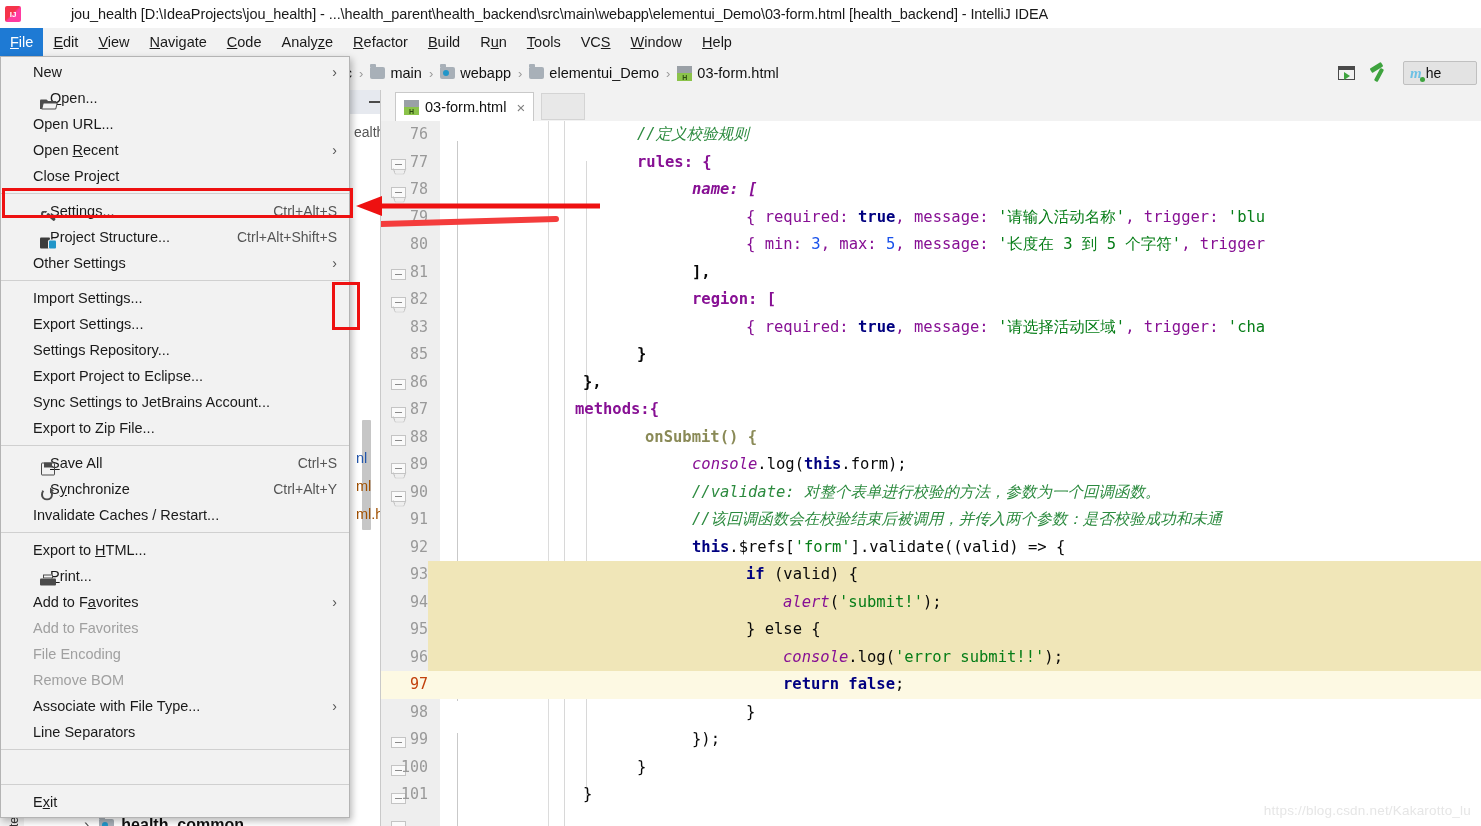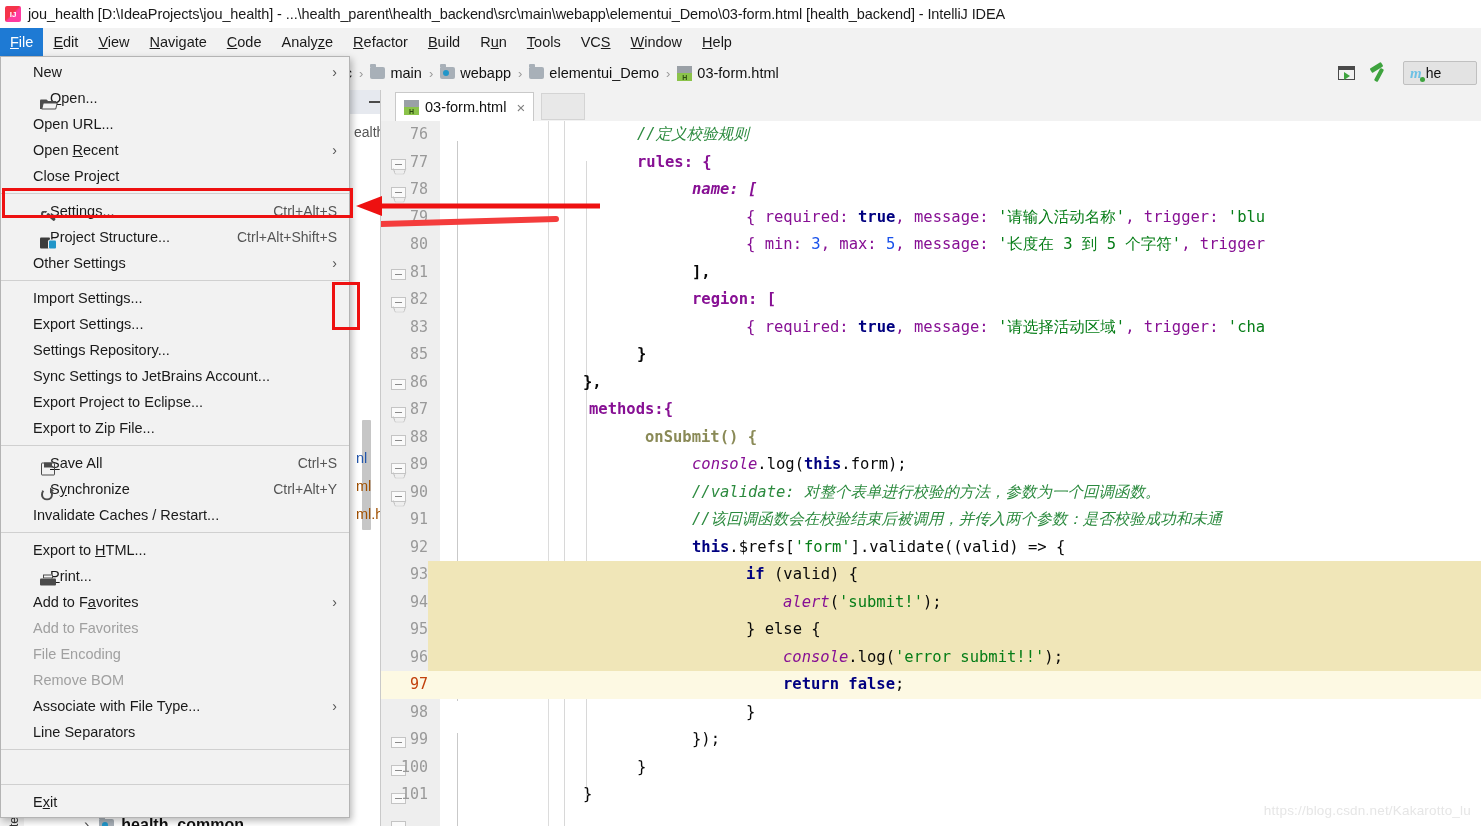--- a/index.html
+++ b/index.html
@@ -17,20 +17,21 @@
     overflow: hidden;
   }
 
   
   .titlebar {
     position: absolute; left: 0; top: 0;
     width: 1481px; height: 28px;
     background: #ffffff;
     display: flex; align-items: center;
     border-bottom: 1px solid #e4e4e4;
+    gap: 43px;
   }
   .titlebar .ij-logo {
     width: 16px; height: 16px; margin-left: 5px; margin-right: 7px;
     flex: 0 0 auto; position: relative;
     background: linear-gradient(135deg,#f5344a 0%,#f5344a 45%,#ff3ba0 55%,#ff3ba0 100%);
     border-radius: 2px;
   }
   .titlebar .ij-logo::after {
     content: "IJ";
     position: absolute; left: 0; top: 0; right: 0; bottom: 0;
@@ -615,21 +616,21 @@
           <div class="ln-code" style="left:256px;"><span class="s-plain" style="font-weight:bold;">}</span></div>
         </div>
 
         <div class="ln-row">
           <div class="ln-num">86</div>
           <div class="ln-code" style="left:202px;"><span class="s-plain" style="font-weight:bold;">},</span></div>
         </div>
 
         <div class="ln-row">
           <div class="ln-num">87</div>
-          <div class="ln-code" style="left:208px;"><span class="s-prop" style="font-weight:bold;">methods:{</span></div>
+          <div class="ln-code" style="left:194px;"><span class="s-prop" style="font-weight:bold;">methods:{</span></div>
         </div>
 
         <div class="ln-row">
           <div class="ln-num">88</div>
           <div class="ln-code" style="left:256px;margin-left:8px;"><span class="s-gray" style="font-weight:bold;color:#8a8a57;">onSubmit() {</span></div>
         </div>
 
         <div class="ln-row">
           <div class="ln-num">89</div>
           <div class="ln-code" style="left:311px;"><span class="s-ital">console</span><span class="s-plain">.log(</span><span class="s-key">this</span><span class="s-plain">.form);</span></div>
@@ -748,24 +749,24 @@
     <div class="menu-item">
       <span class="mlabel">Import Settings...</span>
     </div>
     <div class="menu-item">
       <span class="mlabel">Export Settings...</span>
     </div>
     <div class="menu-item">
       <span class="mlabel">Settings Repository...</span>
     </div>
     <div class="menu-item">
+      <span class="mlabel">Export Project to Eclipse...</span>
+    </div>
+    <div class="menu-item">
       <span class="mlabel">Sync Settings to JetBrains Account...</span>
-    </div>
-    <div class="menu-item">
-      <span class="mlabel">Export Project to Eclipse...</span>
     </div>
     <div class="menu-item">
       <span class="mlabel">Export to Zip File...</span>
     </div>
 
     <div class="menu-sep"></div>
 
     <div class="menu-item">
       <span class="mi-ico ico-save"></span>
       <span class="mlabel"><u>S</u>ave All</span>

